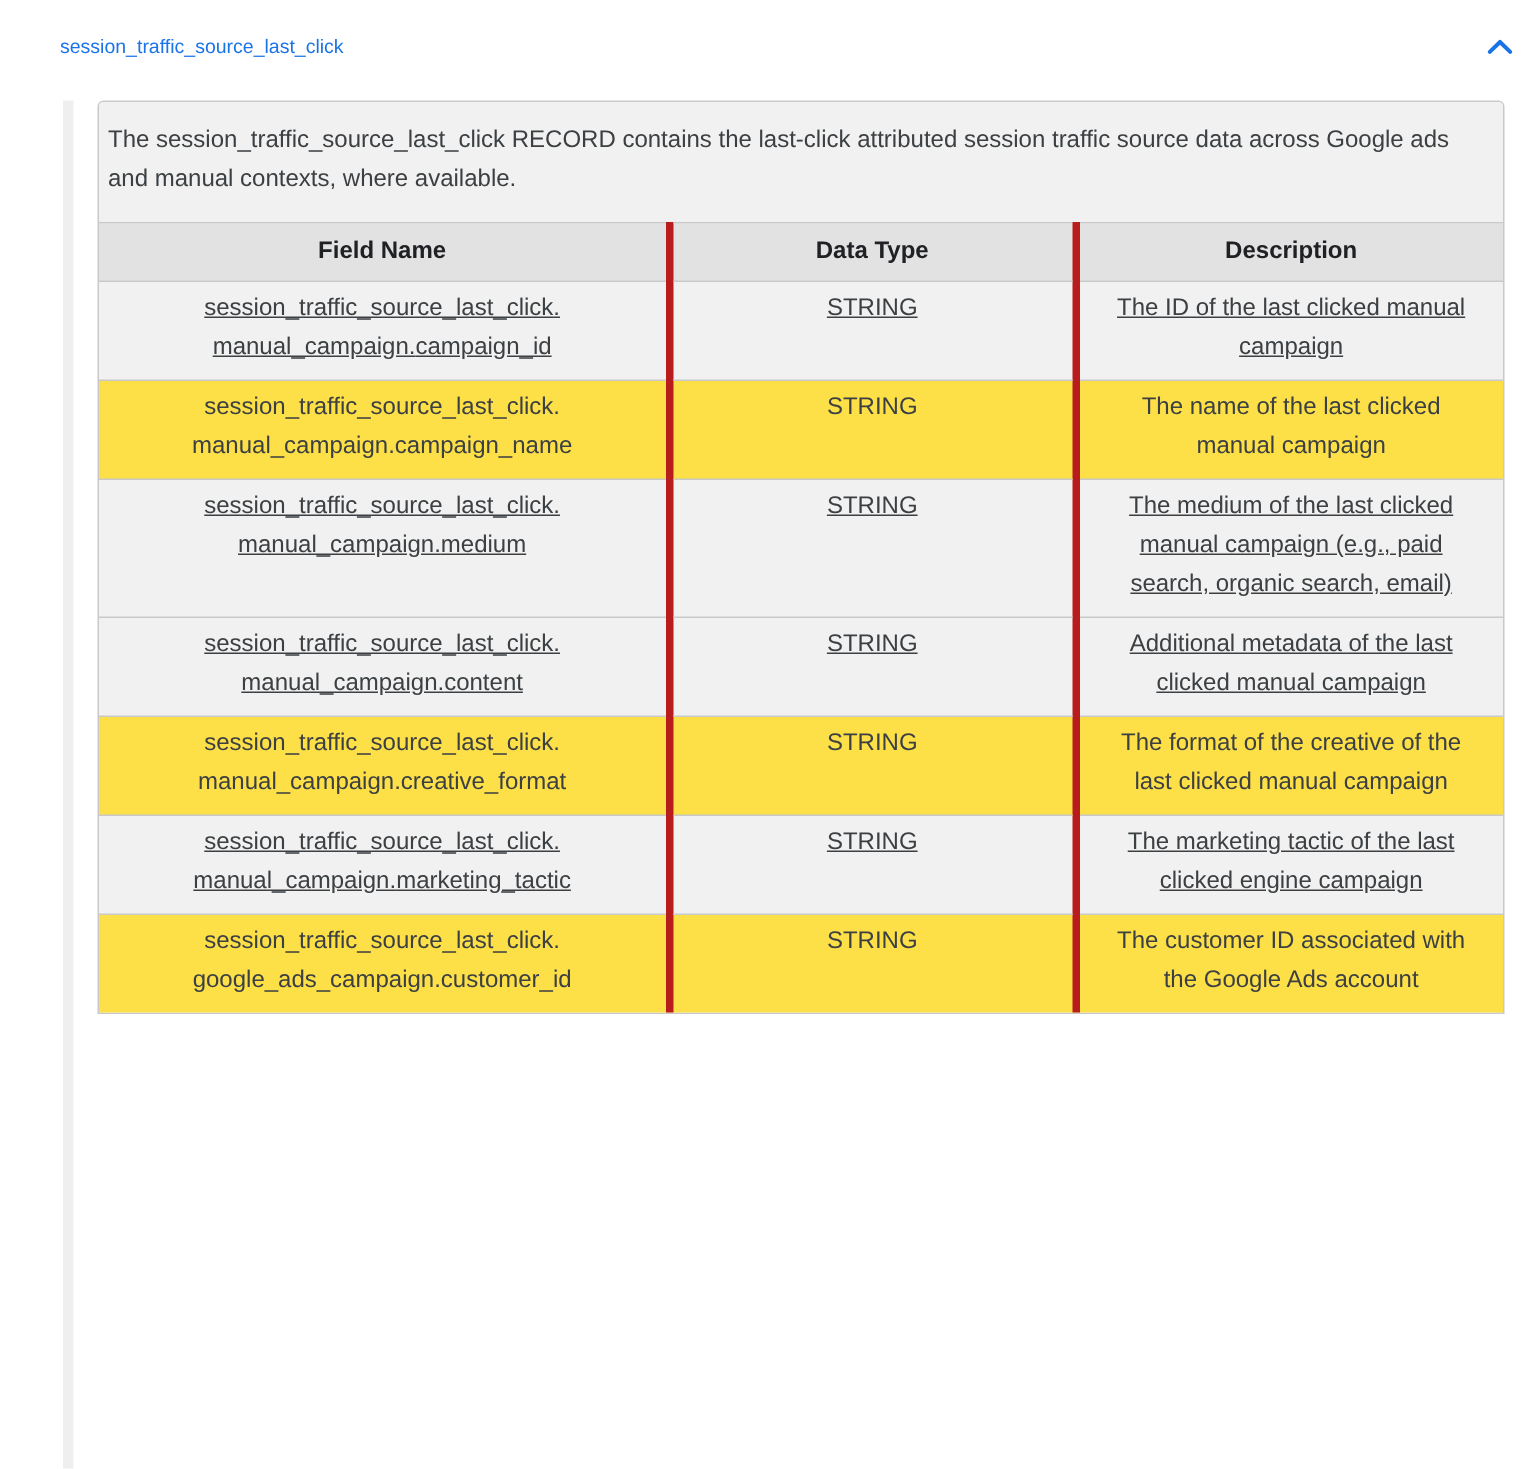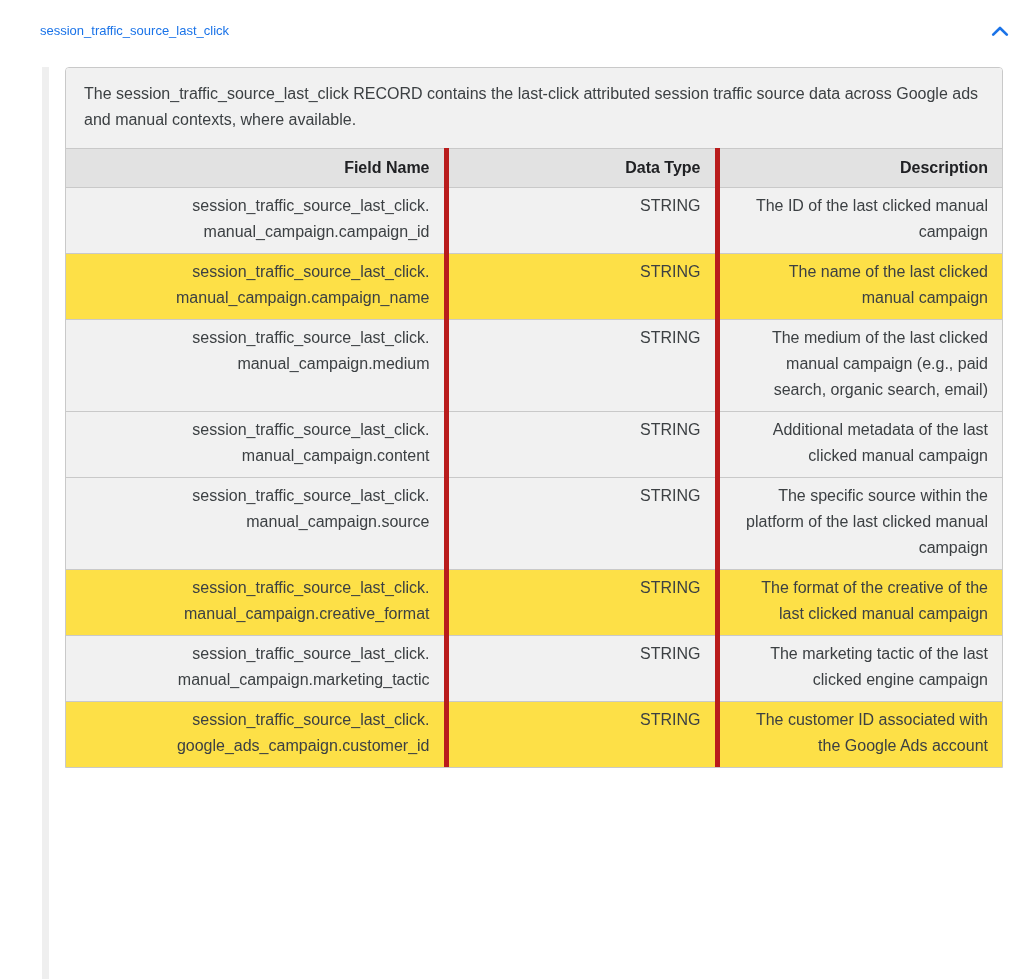--- a/index.html
+++ b/index.html
@@ -42,50 +42,50 @@
   .panel {
     margin-left: 65px;
     width: 938px;
     border: 1px solid #c9c9c9;
     border-radius: 4px 4px 0 0;
     background: #ffffff;
   }
   .intro {
     background: #f1f1f1;
     border-radius: 3px 3px 0 0;
-    padding: 13px 16px 15px 18px;
+    padding: 13px 16px 15px 6px;
     font-size: 16px;
     line-height: 26px;
     color: #3c4043;
   }
   table.schema {
     width: 100%;
     border-collapse: collapse;
     table-layout: fixed;
     font-size: 16px;
   }
   col.c-field { width: 380px; }
   col.c-type  { width: 271px; }
   col.c-desc  { width: 285px; }
   th, td {
     border-top: 1px solid #c9c9c9;
-    text-align: right;
+    text-align: center;
     vertical-align: top;
     padding: 5px 14px 8px 14px;
     line-height: 26px;
     overflow-wrap: break-word;
   }
   th {
     background: #e2e2e2;
     color: #202124;
     font-weight: 700;
     padding: 6px 14px;
   }
   th + th, td + td { border-left: 5px solid #b91c1c; }
-  tr.stripe td { background: #f1f1f1; }
+  tr.stripe td { background: #f1f1f1; text-decoration: underline; }
   tr.plain  td { background: #fde047; }
 </style>
 </head>
 <body>
 
 <div class="title-row">
   <a class="section-title">session_traffic_source_last_click</a>
   <button class="collapse-btn">
     <span style="display:flex;">
       <svg width="18" height="11" viewBox="0 0 18 11">
@@ -128,25 +128,20 @@
         <tr class="stripe">
           <td>session_traffic_source_last_click.<wbr>manual_campaign.<wbr>medium</td>
           <td>STRING</td>
           <td>The medium of the last clicked manual campaign (e.g., paid search, organic search, email)</td>
         </tr>
         <tr class="stripe">
           <td>session_traffic_source_last_click.<wbr>manual_campaign.<wbr>content</td>
           <td>STRING</td>
           <td>Additional metadata of the last clicked manual campaign</td>
         </tr>
-        <tr class="stripe">
-          <td>session_traffic_source_last_click.<wbr>manual_campaign.<wbr>source</td>
-          <td>STRING</td>
-          <td>The specific source within the platform of the last clicked manual campaign</td>
-        </tr>
         <tr class="plain">
           <td>session_traffic_source_last_click.<wbr>manual_campaign.<wbr>creative_format</td>
           <td>STRING</td>
           <td>The format of the creative of the last clicked manual campaign</td>
         </tr>
         <tr class="stripe">
           <td>session_traffic_source_last_click.<wbr>manual_campaign.<wbr>marketing_tactic</td>
           <td>STRING</td>
           <td>The marketing tactic of the last clicked engine campaign</td>
         </tr>

